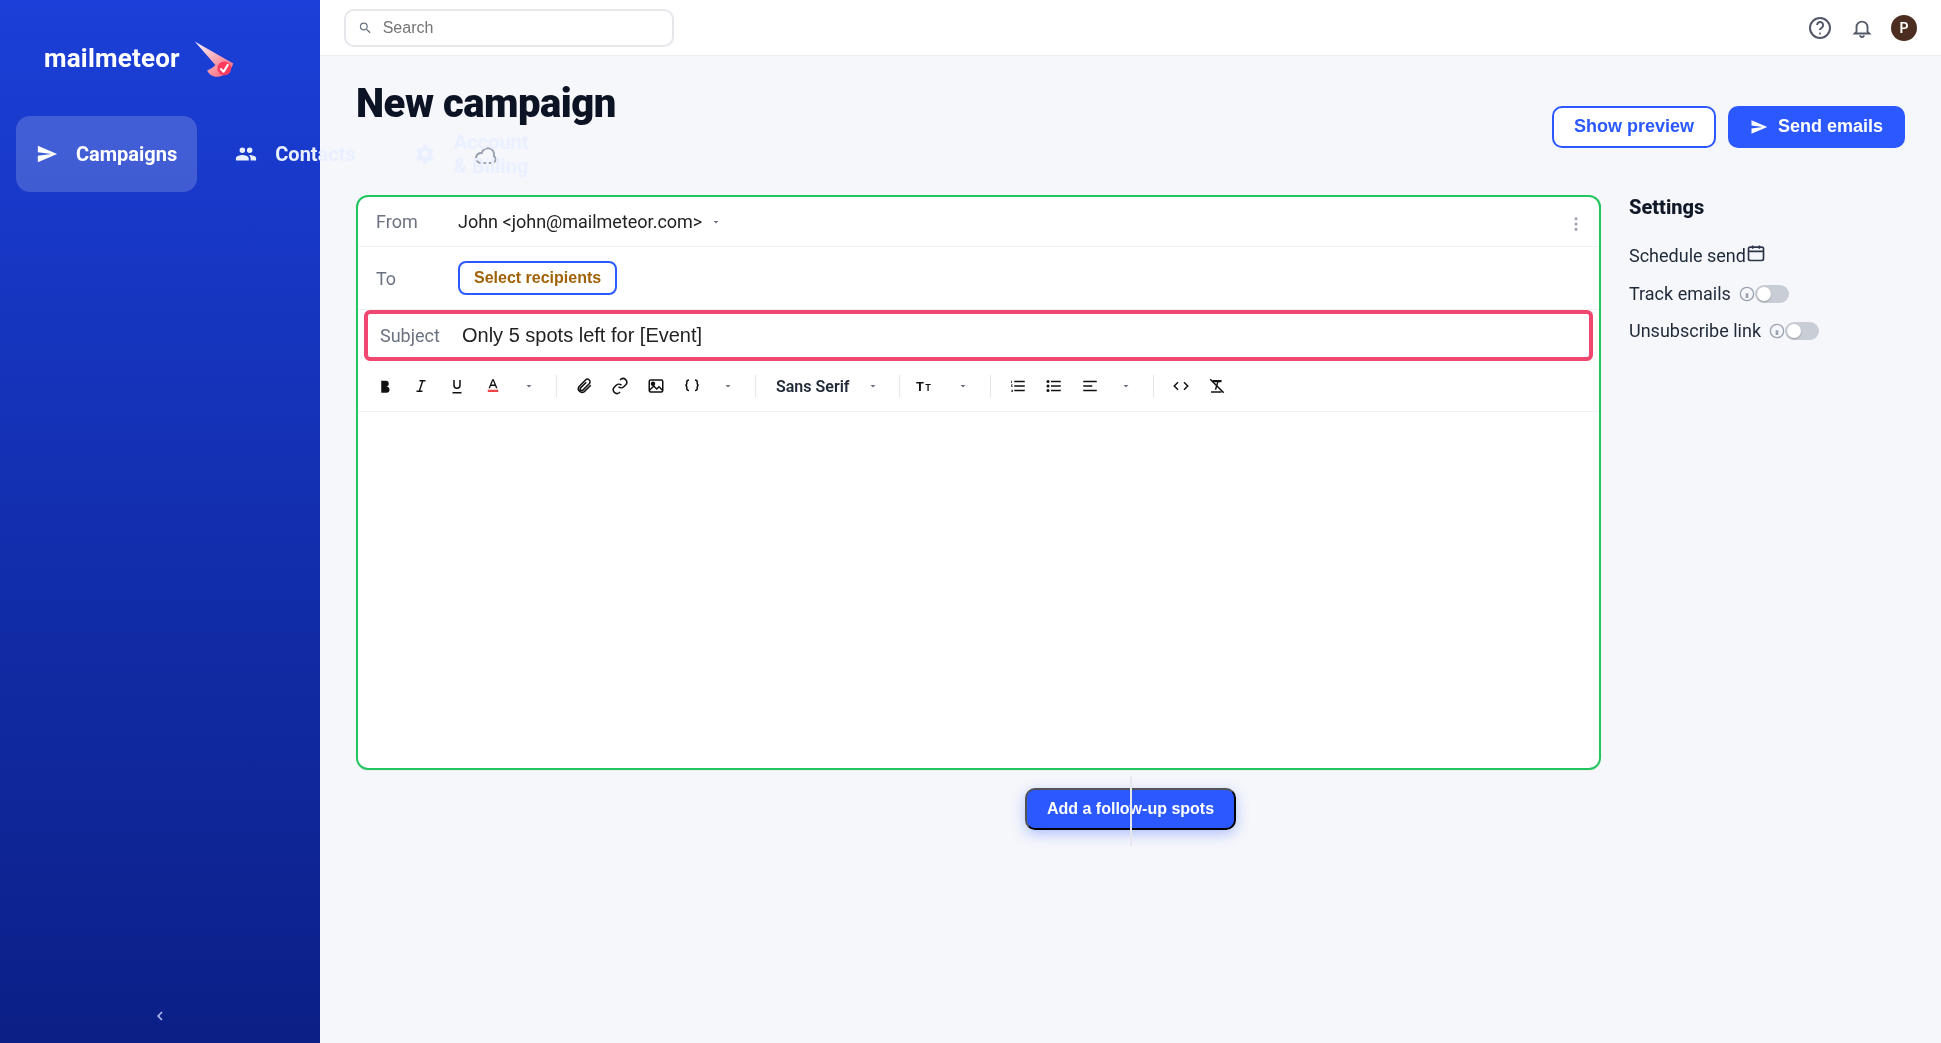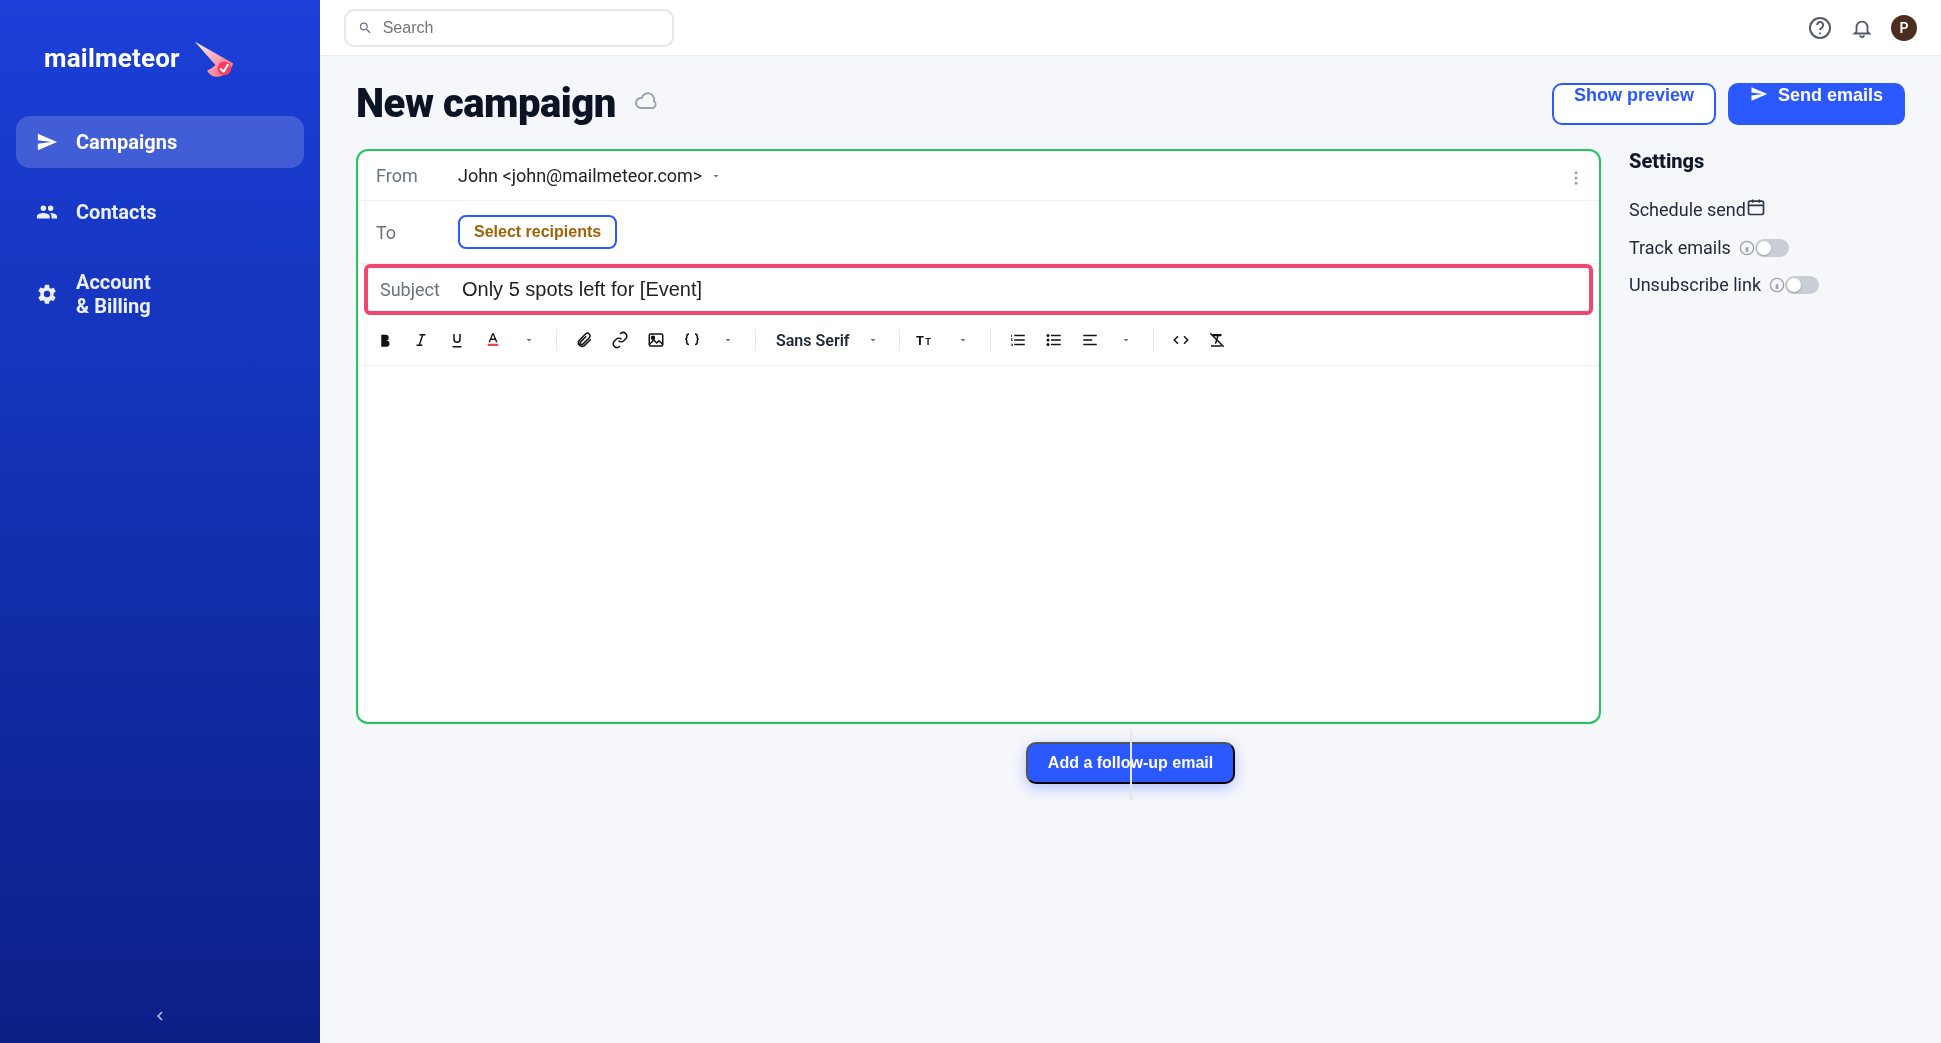--- a/index.html
+++ b/index.html
@@ -27,21 +27,21 @@
     position: relative;
   }
   .brand {
     display: flex;
     align-items: center;
     gap: 10px;
     padding: 6px 8px 28px 28px;
   }
   .brand-name { font-size: 26px; font-weight: 700; letter-spacing: .2px; }
   .brand-logo { width: 48px; height: 48px; color: #fff; display: inline-flex; align-items: center; justify-content: center; }
-  .nav { margin-top: 6px; display: flex; flex-direction: column; gap: 18px; }
+  .nav { margin-top: 6px; display: flex; flex-direction: row; gap: 18px; }
   .nav-item {
     display: flex; align-items: center; gap: 18px;
     padding: 14px 20px; border-radius: 14px; color: #eaf0ff; cursor: pointer;
     font-size: 20px; font-weight: 700;
   }
   .nav-item.active { background: rgba(255,255,255,0.18); color: #fff; }
   .nav-item svg { width: 22px; height: 22px; flex: 0 0 auto; fill: currentColor; }
   .nav-item .label { white-space: pre-line; }
 
   .sidebar-collapse {
@@ -66,27 +66,27 @@
   }
   .topbar-spacer { flex: 1; }
   .topbar-icon { width: 26px; height: 26px; color: #525866; cursor: pointer; display: inline-flex; align-items: center; justify-content: center; }
   .avatar {
     width: 26px; height: 26px; border-radius: 50%; background: #4b2e1f; color: #fff;
     display: flex; align-items: center; justify-content: center; font-size: 14px; font-weight: 600;
   }
 
   .content { flex: 1; padding: 24px 36px 40px 36px; overflow: auto; }
   .header-row { display: flex; align-items: center; justify-content: space-between; margin-bottom: 22px; }
-  .title-wrap { display: flex; align-items: center; gap: 18px; }
+  .title-wrap { display: flex; align-items: center; gap: 18px; flex-direction: column; }
   .page-title { font-size: 40px; font-weight: 900; letter-spacing: -0.5px; color: #0b1324; }
   .cloud { color: #9aa1af; }
   .actions { display: flex; gap: 12px; }
   .btn {
     height: 42px; padding: 0 20px; border-radius: 10px; font-size: 18px; font-weight: 700; cursor: pointer;
-    display: inline-flex; gap: 10px; border: 2px solid transparent;
+    display: inline-flex; align-items: center; gap: 10px; border: 2px solid transparent;
   }
   .btn.outline { background: #fff; color: #2b59ff; border-color: #2b59ff; }
   .btn.primary { background: #2b59ff; color: #fff; }
   .btn svg { width: 18px; height: 18px; fill: currentColor; }
 
   .layout { display: flex; gap: 28px; align-items: flex-start; }
   .composer {
     flex: 1; min-width: 0; background: #fff; border: 2px solid #22c55e; border-radius: 12px;
     box-shadow: 0 1px 2px rgba(16,24,40,.04);
   }
@@ -422,17 +422,17 @@
                   <circle cx="12" cy="12" r="10"></circle>
                   <path d="M12 8h.01M11 12h2v5h-2z"></path>
                 </svg>
             </span>
             <span class="toggle"></span>
           </div>
         </aside>
       </div>
 
       <div class="addfollow vline">
-        <button class="followup-btn"><span>Add a follow-up email</span></button>
+        <button class="followup-btn"><span>Add a follow-up spots</span></button>
       </div>
     </div>
   </section>
 </div>
 
 </body></html>

